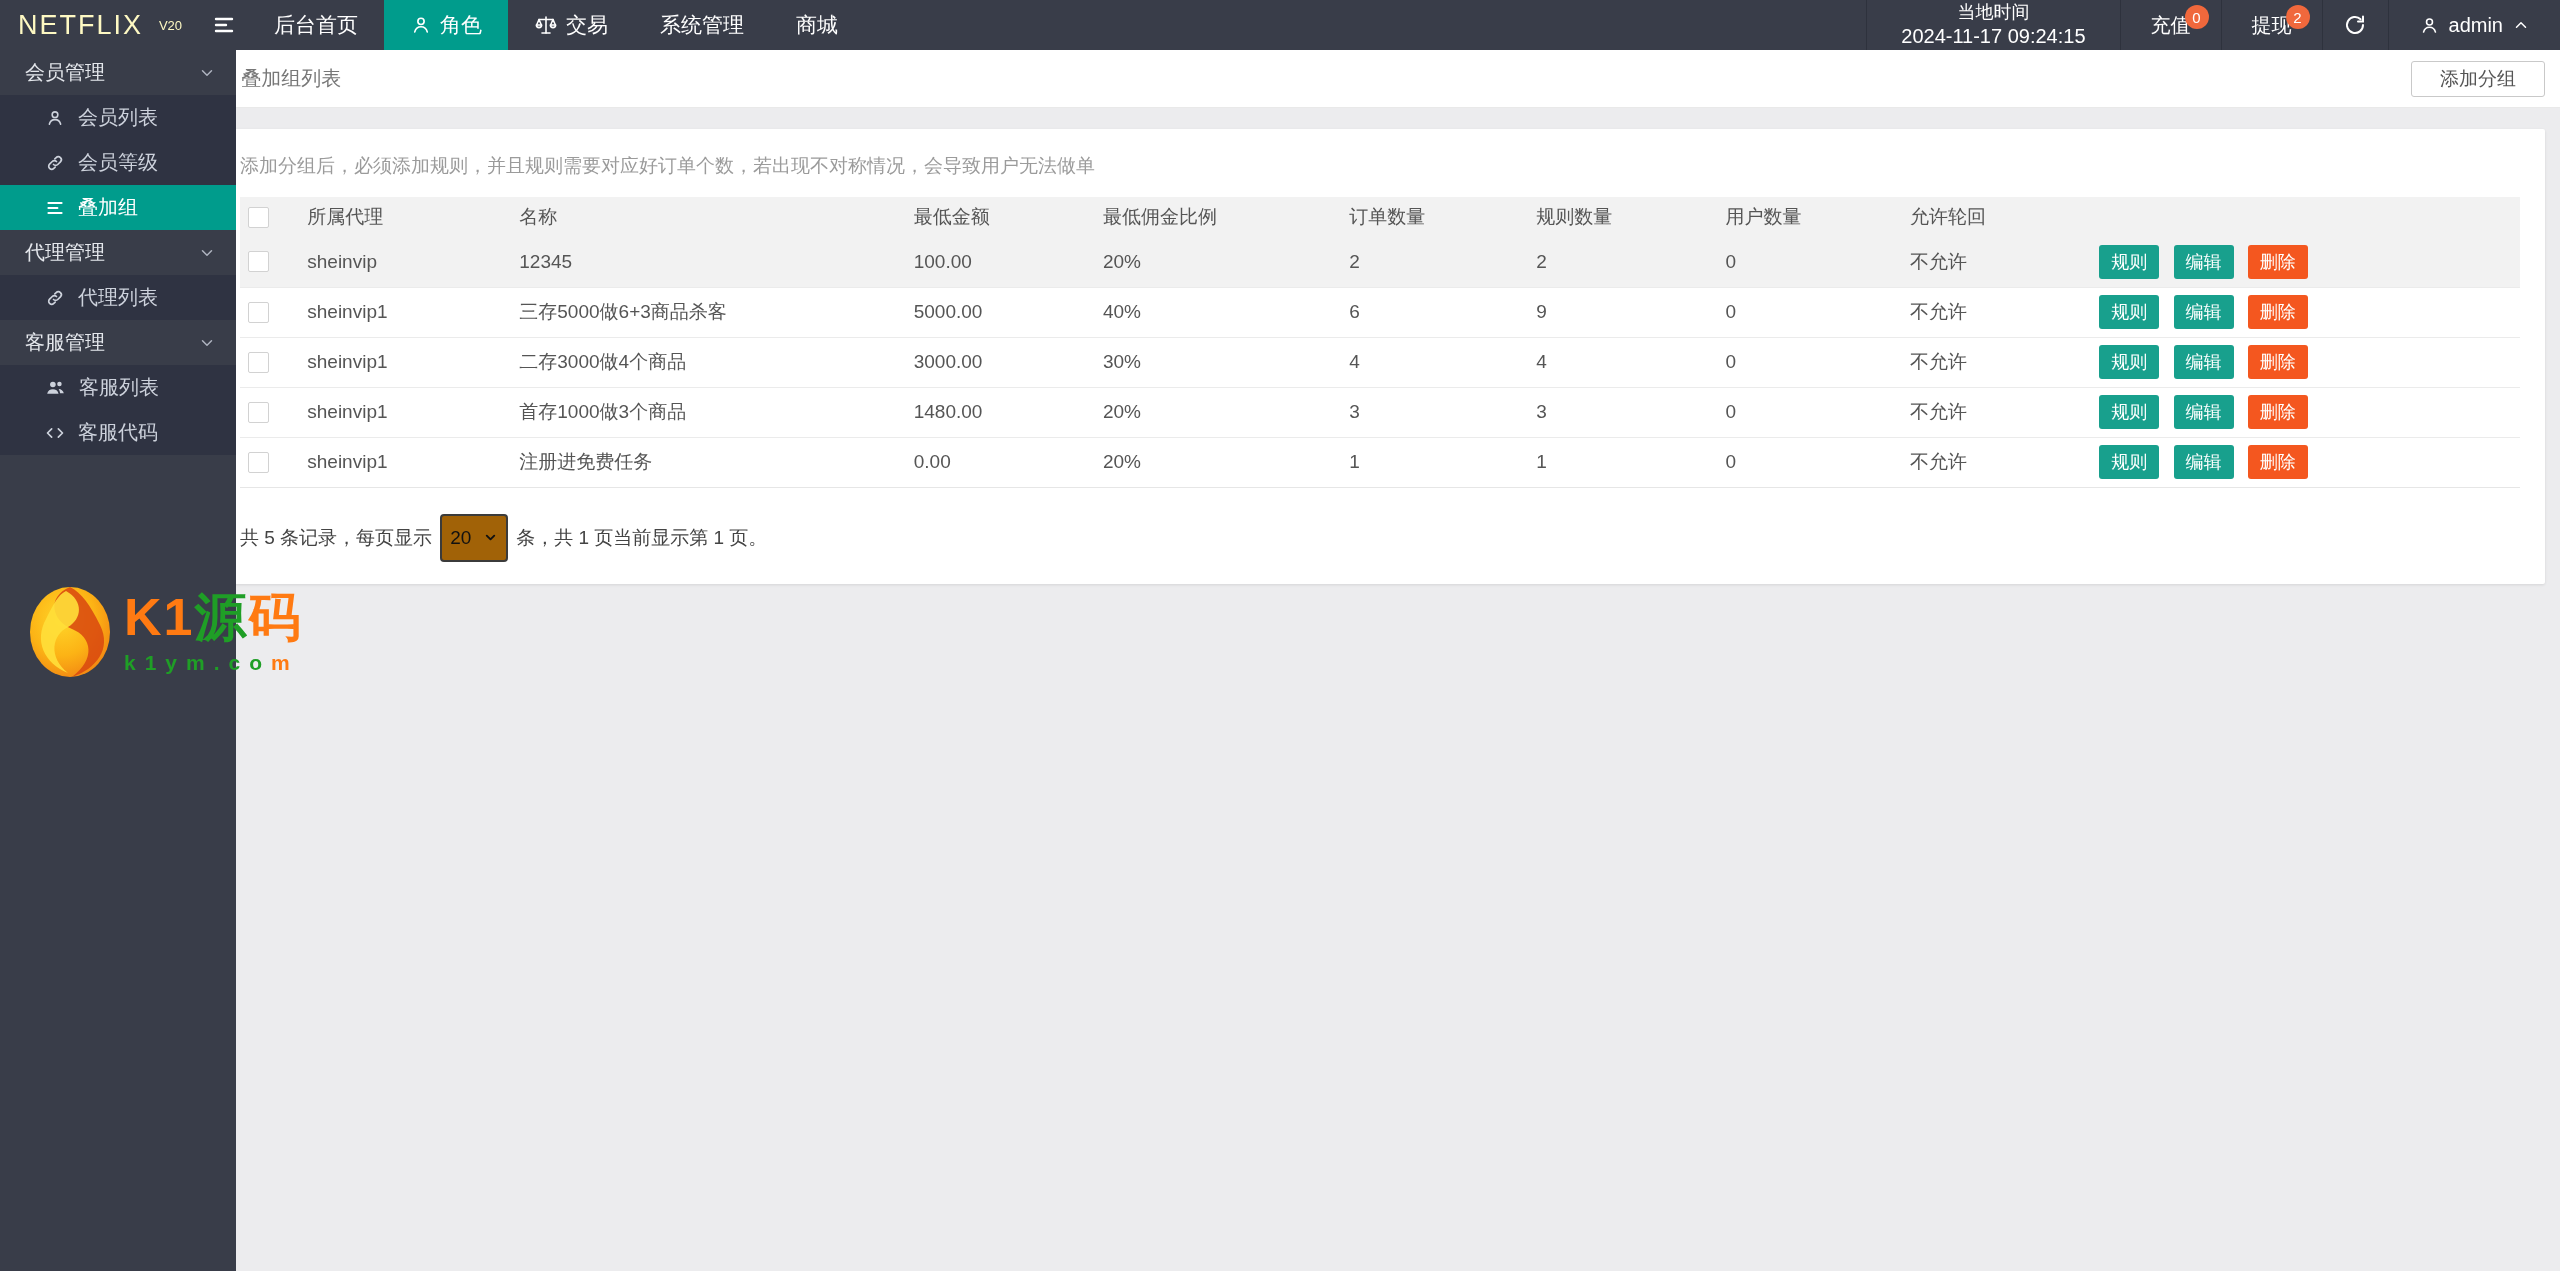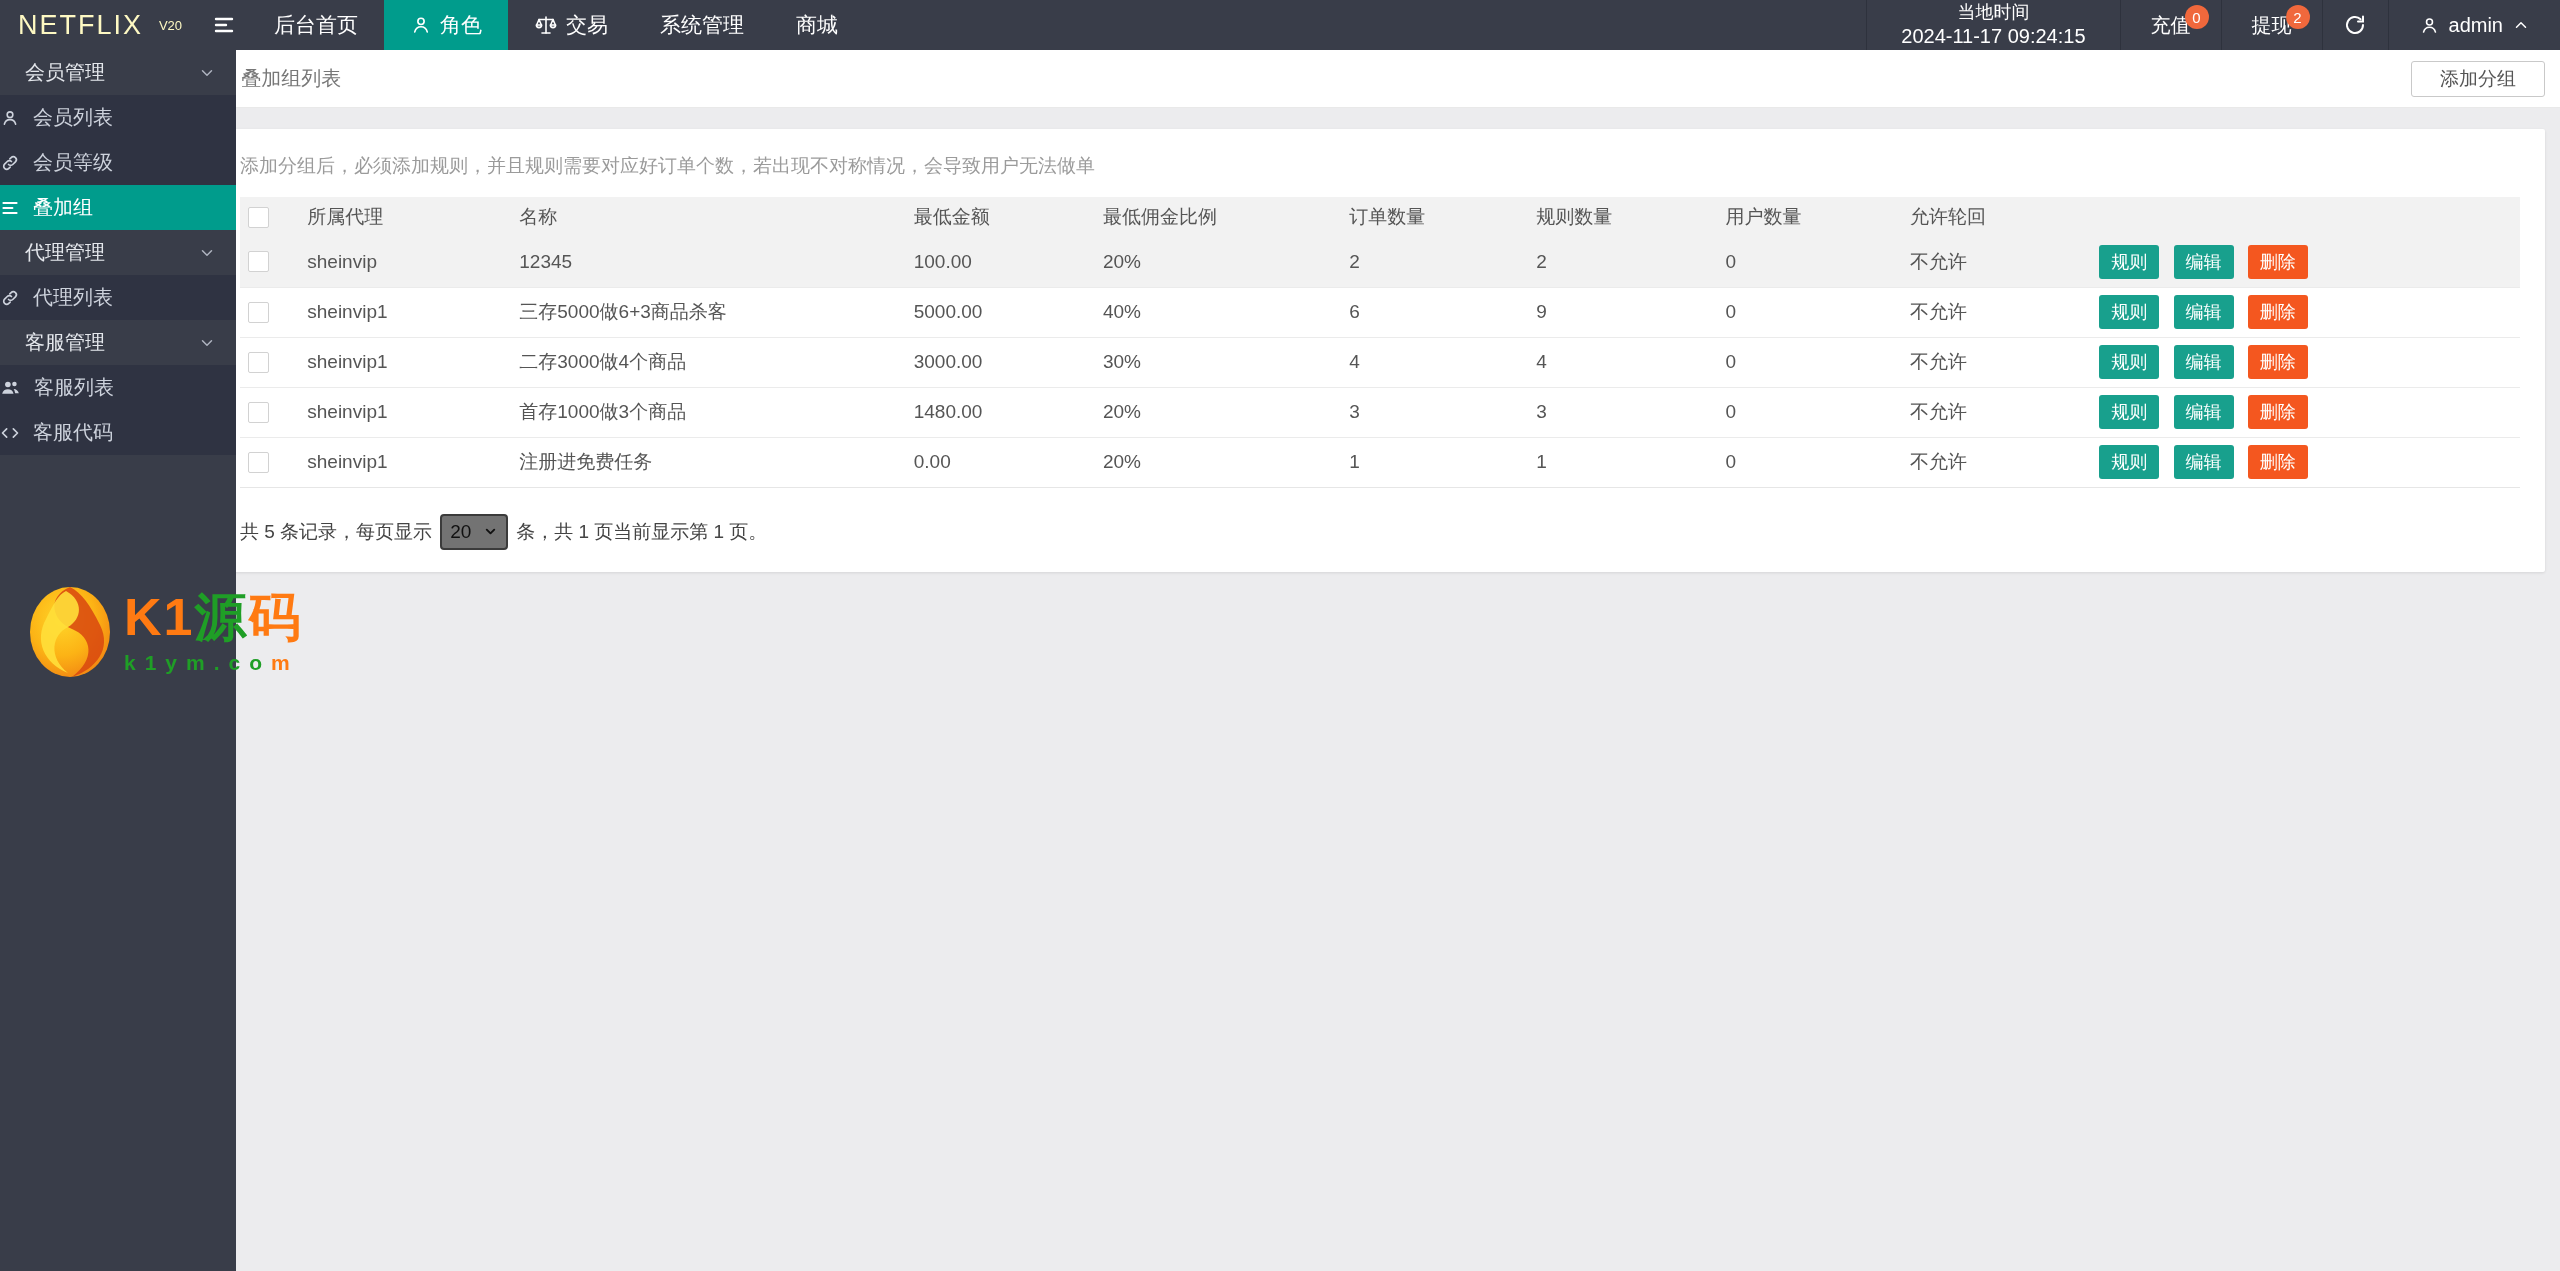--- a/index.html
+++ b/index.html
@@ -61,21 +61,21 @@
   .sidebar {
     position:absolute; top:50px; left:0; bottom:0; width:236px;
     background:#393d49; z-index:20;
   }
   .side-group {
     height:45px; display:flex; align-items:center; padding:0 20px 0 25px;
     color:#e4e7ec; font-size:20px; background:#393d49; cursor:pointer;
   }
   .side-group .grow { flex:1; }
   .side-item {
-    height:45px; display:flex; align-items:center; gap:13px; 
+    height:45px; display:flex; align-items:center; gap:13px; padding-left:45px;
     color:#cdd2dc; font-size:20px; background:#2f3342; cursor:pointer;
   }
   .side-item.active { background:#009c8c; color:#fff; }
   
   .content { position:absolute; left:200px; top:50px; right:0; bottom:0; }
   .crumb-bar {
     height:58px; background:#ffffff; border-bottom:1px solid #e9e9e9;
     display:flex; align-items:center; padding:0 15px 0 20px;
   }
   .crumb { display:flex; align-items:center; gap:9px; color:#777; font-size:20px; }
@@ -109,22 +109,22 @@
   .btn-sm {
     display:inline-block; border:none; border-radius:3px; height:34px;
     padding:0 12px; font-size:18px; color:#fff; cursor:pointer;
     margin-right:9px; font-family:inherit;
   }
   .btn-teal { background:#18a08d; }
   .btn-orange { background:#f4571f; }
   .pager { display:flex; align-items:center; margin-top:26px; font-size:19px; color:#444; gap:8px; }
   .page-size {
     display:inline-flex; align-items:center; justify-content:space-between;
-    width:68px; height:36px; border:2px solid #3b3b3b; border-radius:4px;
-    padding:0 8px; cursor:pointer; background:#737373; color:#111;
+    width:68px; height:48px; border:2px solid #3b3b3b; border-radius:4px;
+    padding:0 8px; cursor:pointer; background:#a16207; color:#111;
   }
   
   .watermark { position:absolute; left:26px; top:585px; display:flex; align-items:flex-start; gap:10px; z-index:40; }
   .wm-texts { padding-top:6px; }
   .wm-brand { font-size:52px; font-weight:bold; line-height:1; letter-spacing:2px; }
   .wm-k1 { color:#ff7a12; }
   .wm-yuan { color:#1f9e26; }
   .wm-ma { color:#ff7a12; }
   .wm-domain { margin-top:8px; font-size:21px; font-weight:bold; letter-spacing:9px; }
   .wm-dom-g { color:#1f9e26; }

